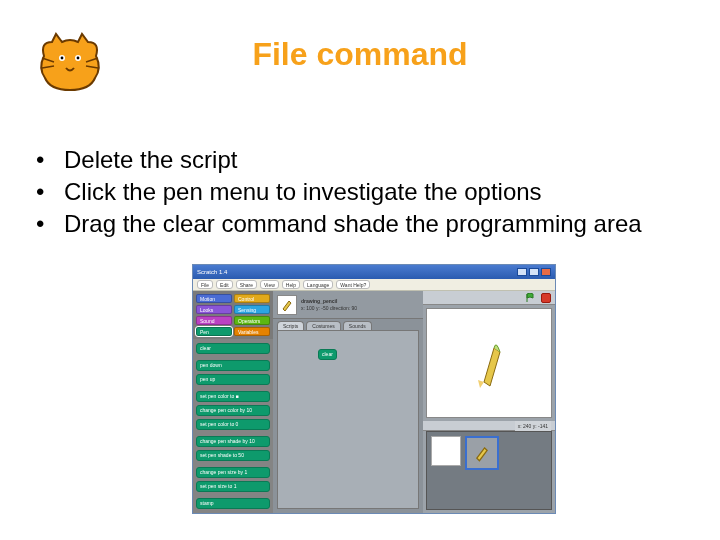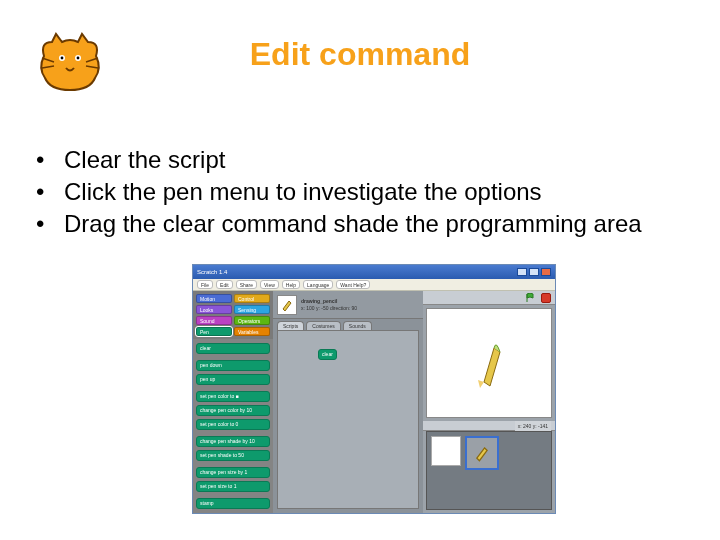--- a/index.html
+++ b/index.html
@@ -245,26 +245,26 @@
     <path d="M15 50 Q8 40 14 28 Q10 14 22 14 L26 6 L32 14 Q40 10 48 14 L52 6 L58 14 Q70 14 66 28 Q72 40 65 50 Q60 62 40 62 Q20 62 15 50 Z" fill="#f7a11a" stroke="#6b3a00" stroke-width="2"></path>
     <circle cx="32" cy="30" r="3" fill="#fff"></circle>
       <circle cx="32" cy="30" r="1.4" fill="#000"></circle>
     <circle cx="48" cy="30" r="3" fill="#fff"></circle>
       <circle cx="48" cy="30" r="1.4" fill="#000"></circle>
     <path d="M36 40 Q40 45 44 40" stroke="#6b3a00" stroke-width="2" fill="none"></path>
     <path d="M24 34 L12 30 M24 38 L12 40 M56 34 L68 30 M56 38 L68 40" stroke="#6b3a00" stroke-width="1.5"></path>
   </svg>
 </div>
 
-<h1 class="title">Edit command</h1>
+<h1 class="title">File command</h1>
 
 <ul class="bullets">
   <li>
       <span class="dot">•</span>
-      <span class="txt">Clear the script</span>
+      <span class="txt">Delete the script</span>
     </li>
   <li>
       <span class="dot">•</span>
       <span class="txt">Click the pen menu to investigate the options</span>
     </li>
   <li>
       <span class="dot">•</span>
       <span class="txt">Drag the clear command shade the programming area</span>
     </li>
 </ul>

